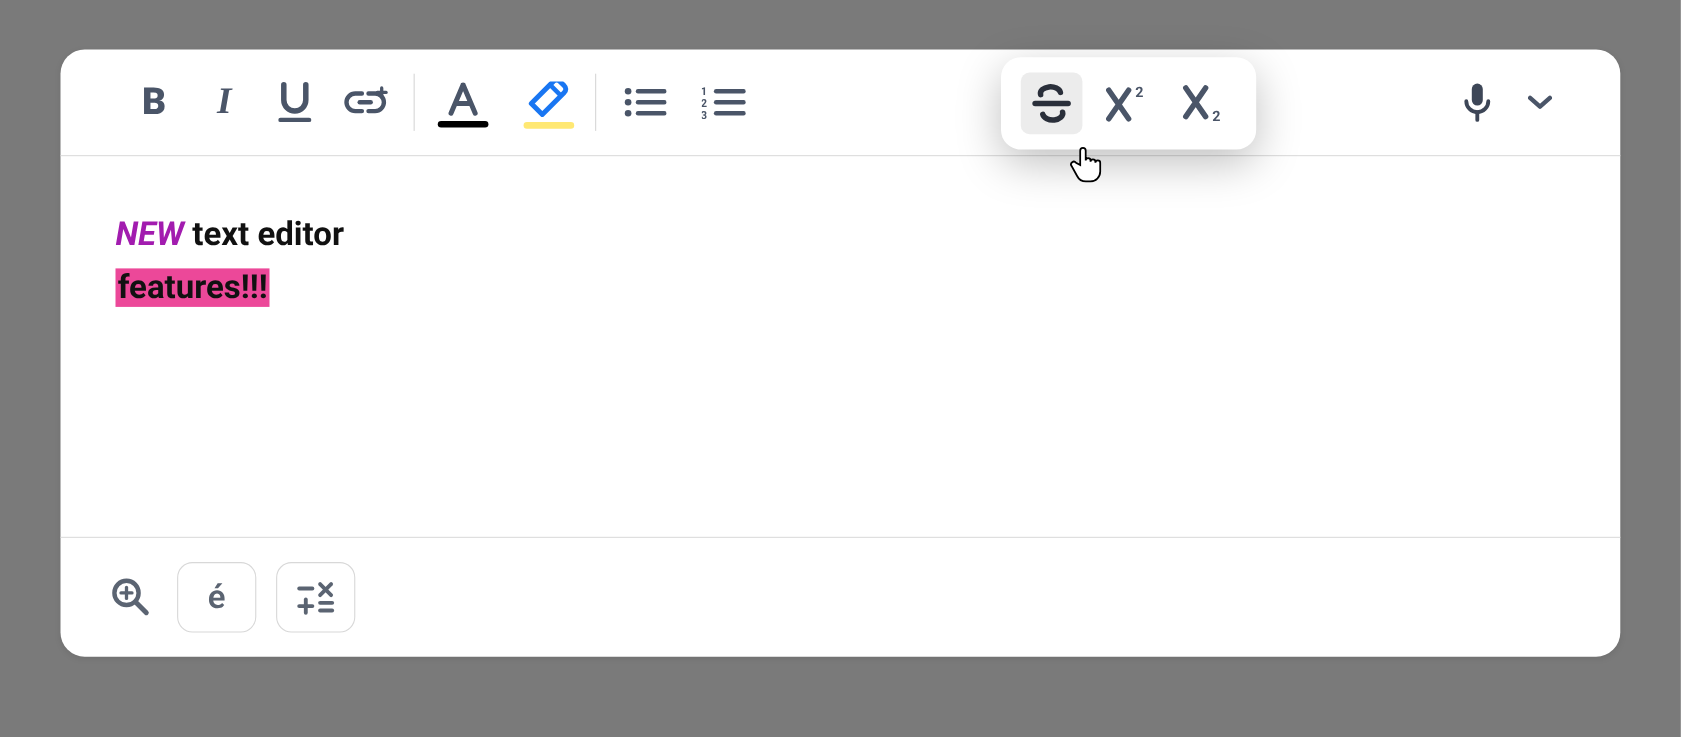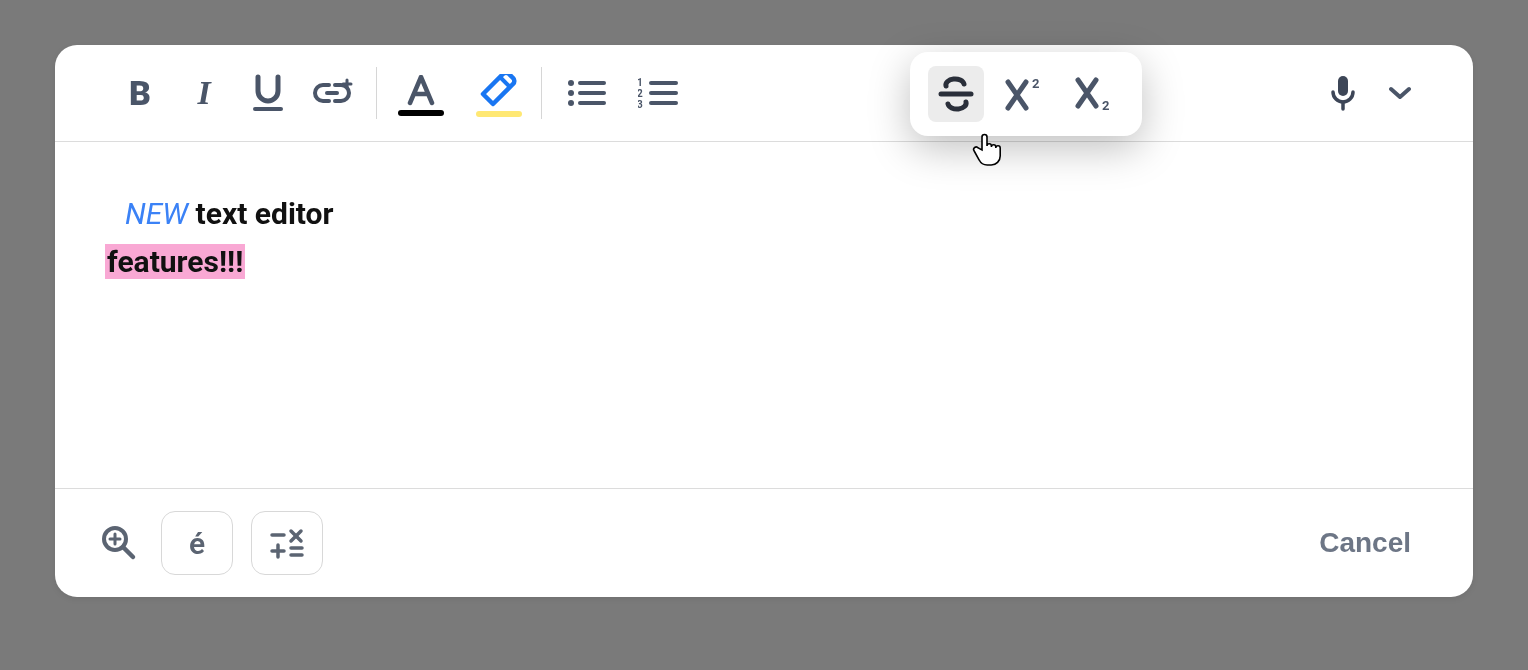--- a/index.html
+++ b/index.html
@@ -90,27 +90,26 @@
   }
   .editor-body {
     flex: 1;
     padding: 48px 50px;
     font-size: 30px;
     font-weight: 700;
     line-height: 1.6;
     color: #111;
   }
   .new-word {
-    color: #3b82f6;
+    color: #a21caf;
     font-style: italic;
-    font-weight: 400;
-    margin-left: 20px;
+    font-weight: 700;
   }
   .hl {
-    background: #f9a8d4;
+    background: #ec4899;
     padding: 0 2px;
   }
   .footer {
     border-top: 1px solid #dcdcdc;
     padding: 22px 40px;
     display: flex;
     align-items: center;
     gap: 18px;
   }
   .footer-icon {
@@ -267,21 +266,20 @@
         <line x1="5" y1="9" x2="17" y2="9" stroke="#5b6472" stroke-width="3.5" stroke-linecap="round"></line>
         <line x1="24" y1="5" x2="34" y2="15" stroke="#5b6472" stroke-width="3.5" stroke-linecap="round"></line>
         <line x1="34" y1="5" x2="24" y2="15" stroke="#5b6472" stroke-width="3.5" stroke-linecap="round"></line>
         <line x1="11" y1="19" x2="11" y2="31" stroke="#5b6472" stroke-width="3.5" stroke-linecap="round"></line>
         <line x1="5" y1="25" x2="17" y2="25" stroke="#5b6472" stroke-width="3.5" stroke-linecap="round"></line>
         <line x1="24" y1="22" x2="35" y2="22" stroke="#5b6472" stroke-width="3.5" stroke-linecap="round"></line>
         <line x1="24" y1="29" x2="35" y2="29" stroke="#5b6472" stroke-width="3.5" stroke-linecap="round"></line>
       </svg>
     </div>
     <div class="flex-spacer"></div>
-    <button class="cancel-btn">Cancel</button>
   </div>
 
 </div>
 
 <div class="popup">
   <div class="tbtn active" style="width:56px;height:56px;">
     <svg width="38" height="36" viewBox="0 0 38 36">
       <path d="M27 8 a9 6 0 0 0 -18 2" fill="none" stroke="#2a2f3a" stroke-width="5" stroke-linecap="round"></path>
       <path d="M11 28 a9 6 0 0 0 18 -2" fill="none" stroke="#2a2f3a" stroke-width="5" stroke-linecap="round"></path>
       <line x1="4" y1="18" x2="34" y2="18" stroke="#2a2f3a" stroke-width="5" stroke-linecap="round"></line>

